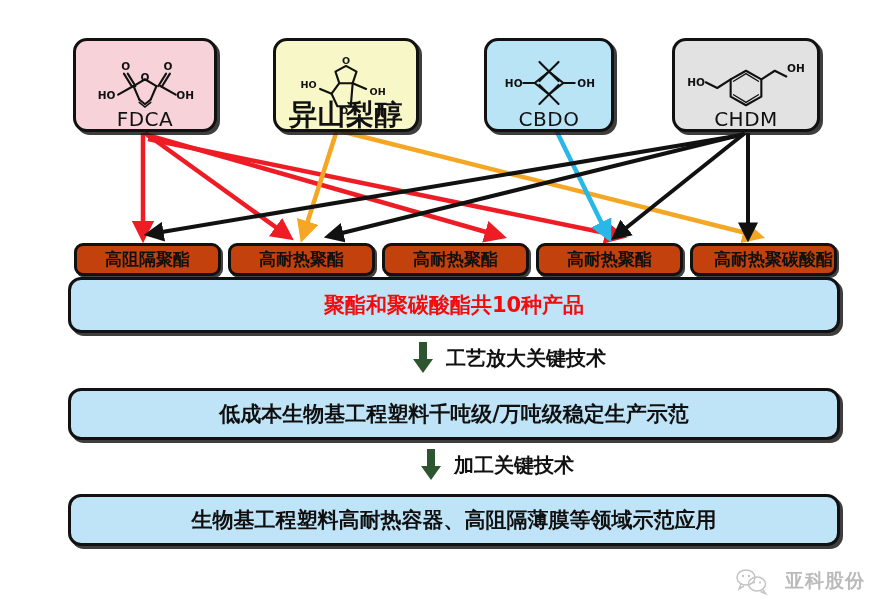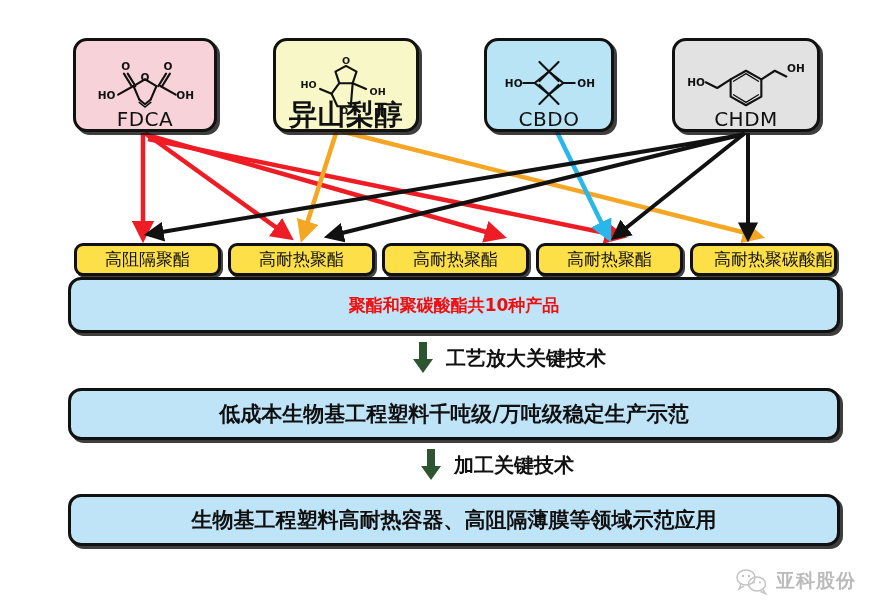--- a/index.html
+++ b/index.html
@@ -23,42 +23,42 @@
   .srcbox .srclabel{
     position:relative;z-index:3;width:100%;text-align:center;
     font-size:20px;color:#111;letter-spacing:.5px;
     line-height:1;
   }
   .srclabel.cn{font-size:28px;font-weight:600;}
 
   
   .chip{
     height:33px;border-radius:9px;border:3px solid #111;
-    background:#fde047;
-    font-size:17px;color:#101010;font-weight:400;
+    background:#c2410c;
+    font-size:17px;color:#101010;font-weight:700;
     box-shadow:2px 2px 0 rgba(20,20,20,.8);
     white-space:nowrap;
   }
 
   
   .banner{
     background:#bfe3f7;border-radius:13px;border:3px solid #111;
     box-shadow:3px 3px 0 rgba(20,20,20,.82);
     font-size:21px;font-weight:700;color:#101010;
   }
-  .banner.red-text{color:#f20d0d;font-size:17px;}
+  .banner.red-text{color:#f20d0d;font-size:21px;}
 
   
   .steprow{position:absolute;display:flex;align-items:center;gap:12px;}
   .steprow .caption{font-size:20px;font-weight:700;color:#101010;white-space:nowrap;}
   .garrow{width:22px;height:32px;display:block;}
 
   
   #watermark{
-    position:absolute;display:flex;align-items:center;gap:7px;
+    position:absolute;display:flex;align-items:center;gap:16px;
     opacity:.58;
   }
   #watermark .wm-text{
     font-size:19px;color:#8a8a8a;letter-spacing:1px;font-weight:600;
   }
   svg{overflow:visible;}
 </style>
 </head>
 <body>
 

